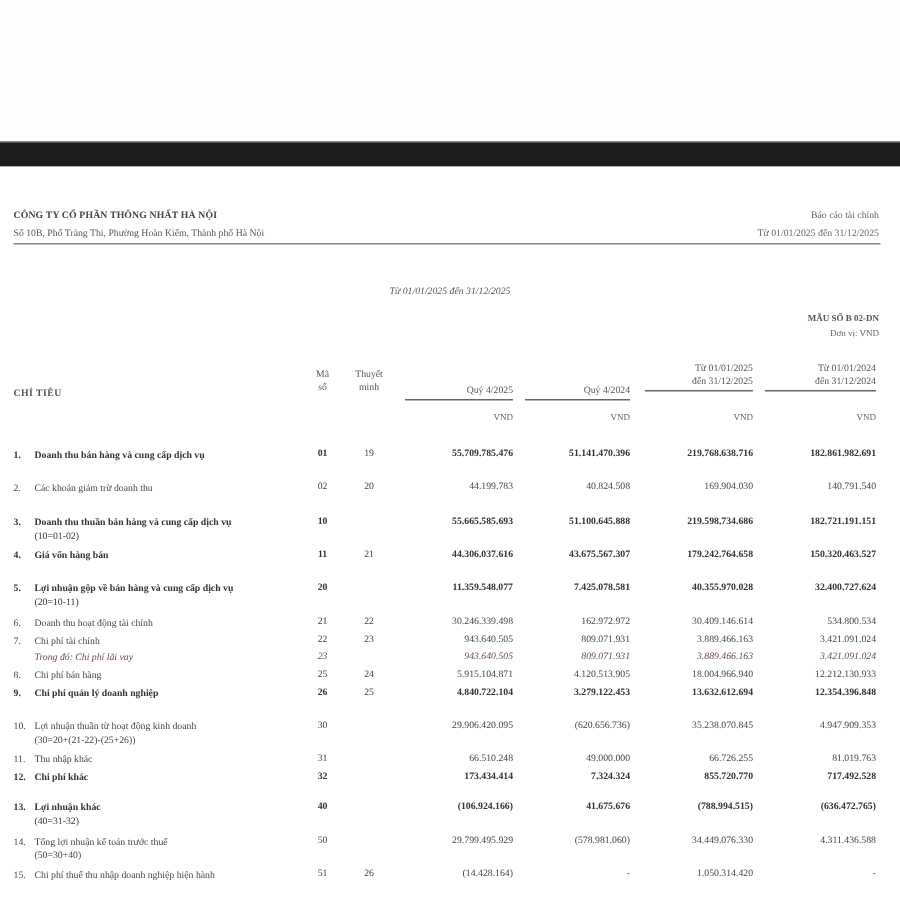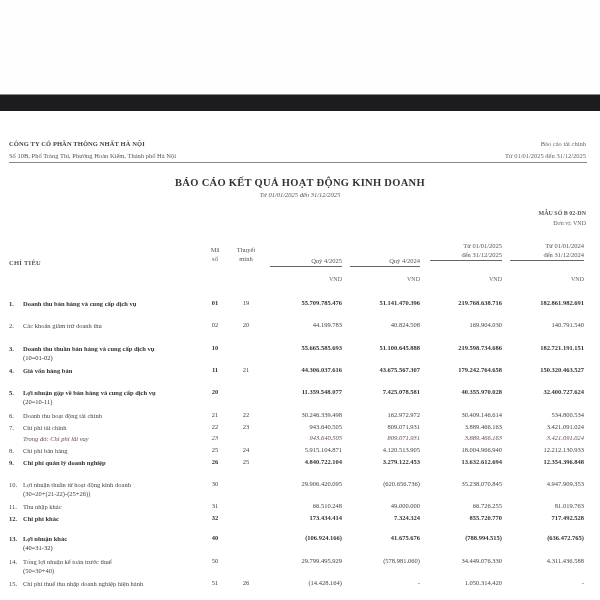--- a/index.html
+++ b/index.html
@@ -60,21 +60,20 @@
 <div class="top-blank"></div>
 <div class="dark-bar"></div>
 
 <div class="page">
   <div class="co-name">CÔNG TY CỔ PHẦN THÔNG NHẤT HÀ NỘI</div>
   <div class="co-addr">Số 10B, Phố Tràng Thi, Phường Hoàn Kiếm, Thành phố Hà Nội</div>
   <div class="rpt-type">Báo cáo tài chính</div>
   <div class="rpt-period">Từ 01/01/2025 đến 31/12/2025</div>
   <div class="hdr-rule"></div>
 
-  <div class="main-title">BÁO CÁO KẾT QUẢ HOẠT ĐỘNG KINH DOANH</div>
   <div class="main-sub">Từ 01/01/2025 đến 31/12/2025</div>
   <div class="form-no">MẪU SỐ B 02-DN</div>
   <div class="unit">Đơn vị: VND</div>
 
   <div class="th th-chitieu">CHỈ TIÊU</div>
   <div class="th th-ma">
     <div>Mã</div>
     <div>số</div>
   </div>
   <div class="th th-tm">

